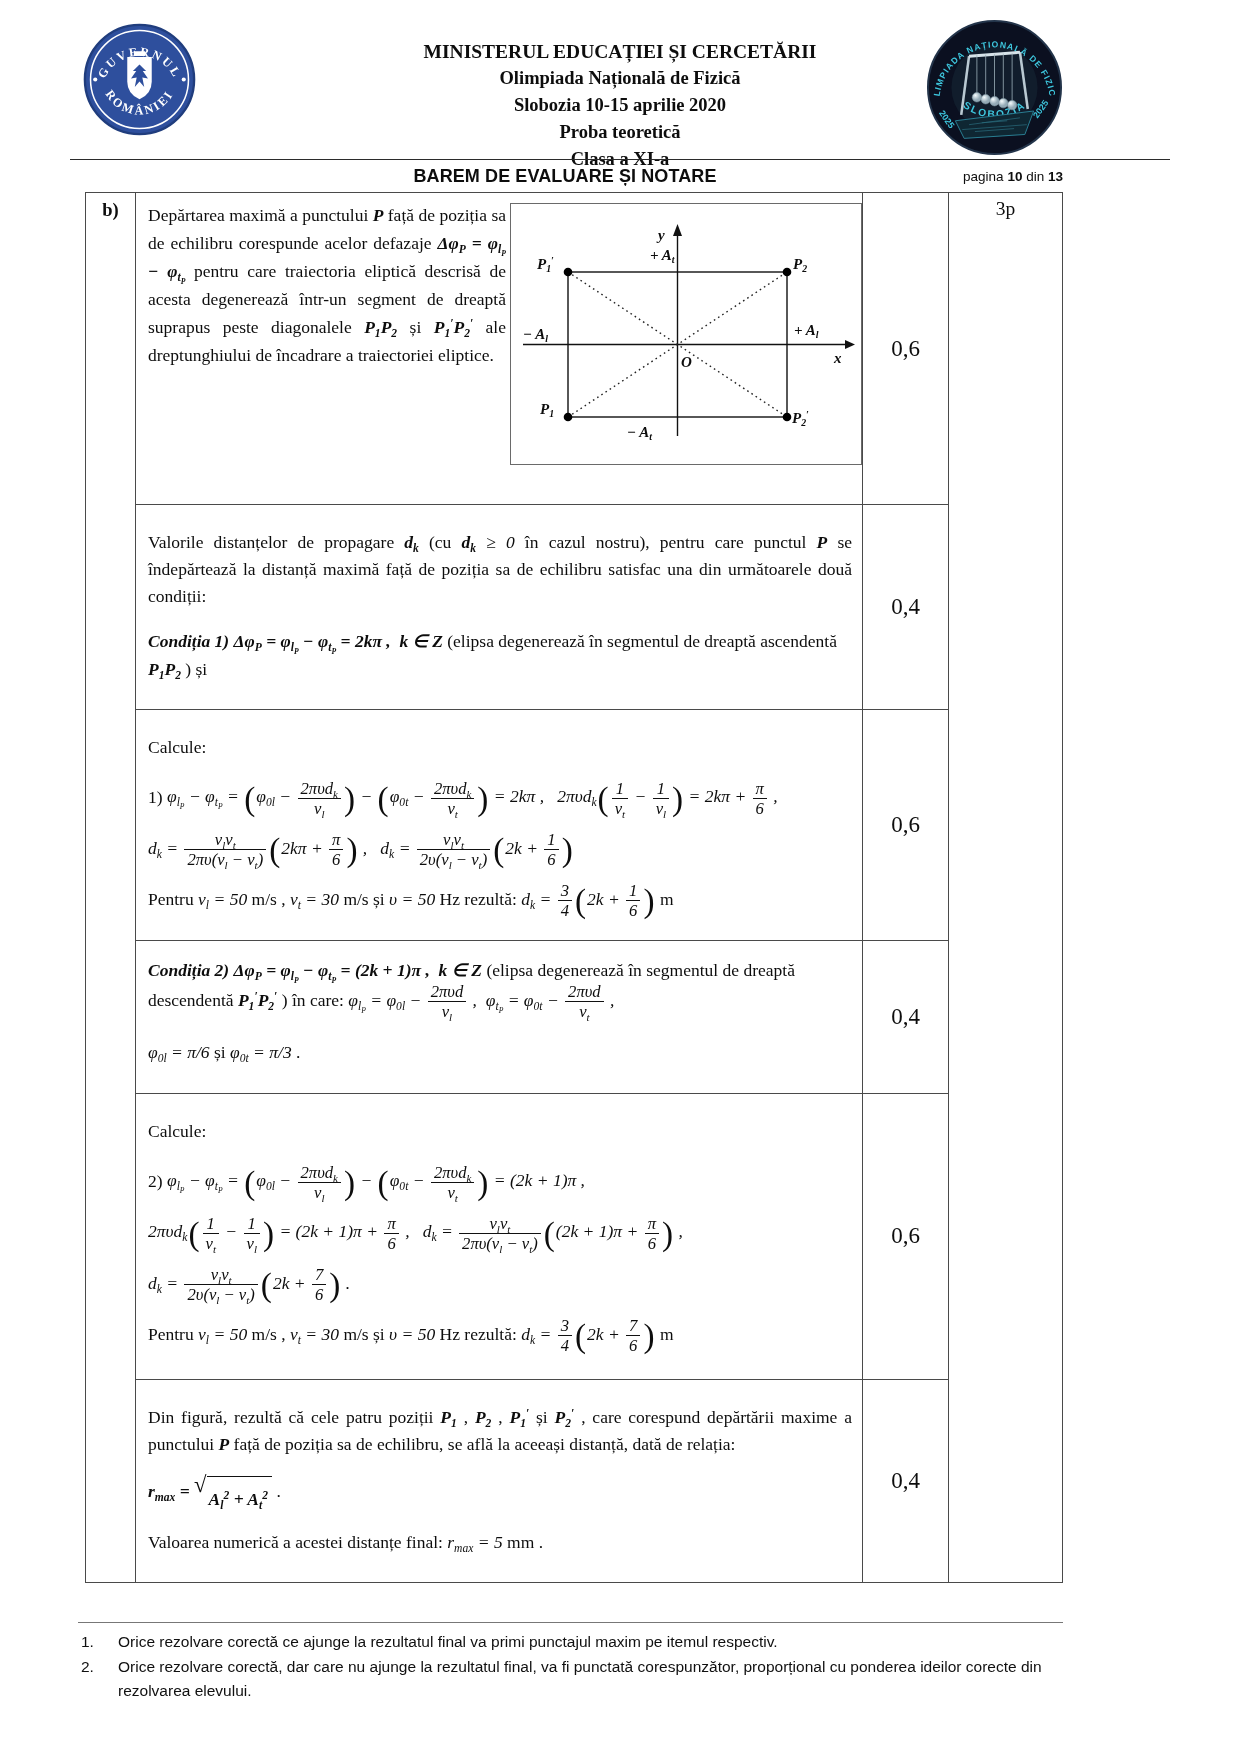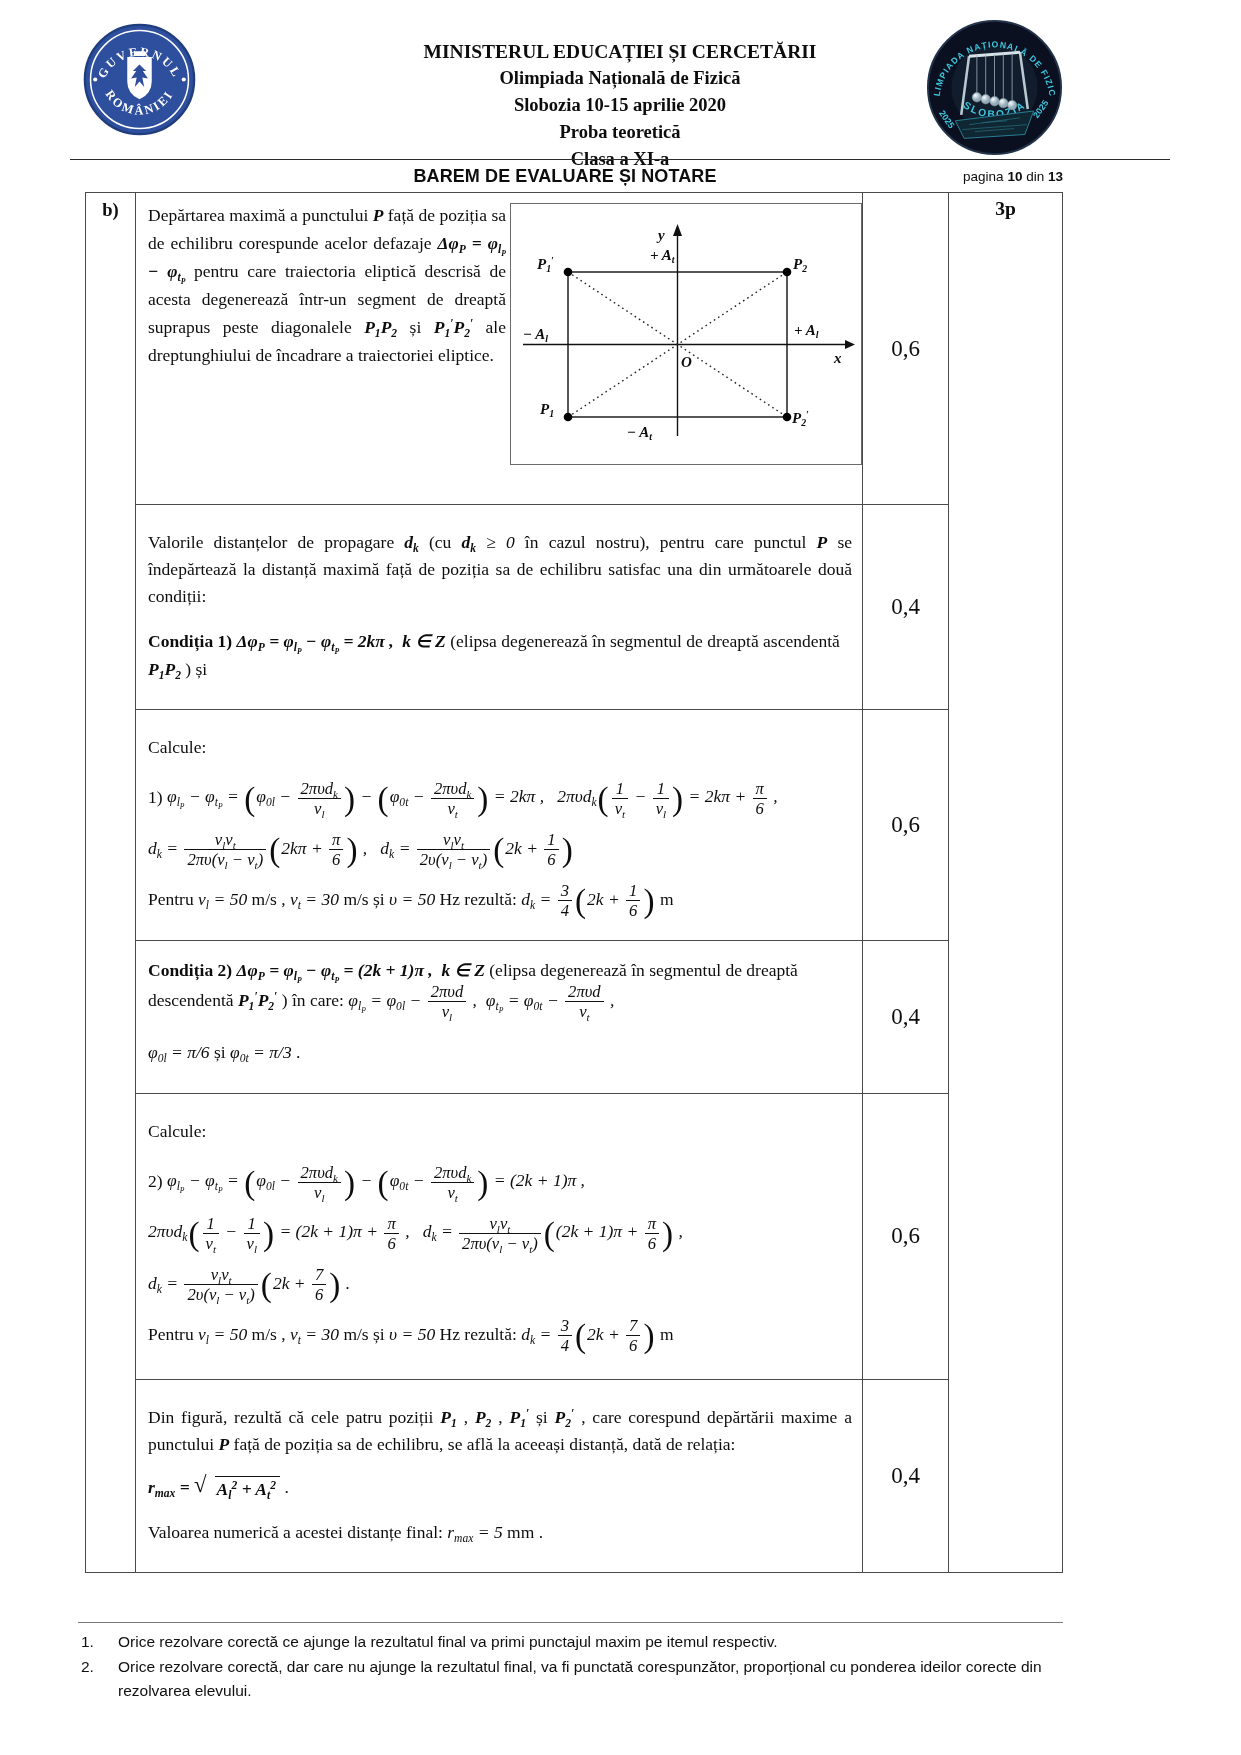--- a/index.html
+++ b/index.html
@@ -18,51 +18,51 @@
   .doc-title{position:absolute;left:0;right:110px;text-align:center;
              font-family:"Liberation Sans",sans-serif;font-weight:700;font-size:18px;letter-spacing:.1px;}
   .page-label{position:absolute;right:107px;top:3px;font-family:"Liberation Sans",sans-serif;font-size:13.5px;}
   .page-label b{font-weight:700;}
 
   
   .rubric{position:absolute;top:192px;left:85px;width:978px;display:grid;
           grid-template-columns:50px 727px 86px auto;border:1.4px solid #4a4a4a;box-sizing:border-box;}
   .cell-b{grid-column:1;grid-row:1/7;border-right:1.2px solid #4a4a4a;text-align:center;
           padding-top:7px;font-weight:bold;font-size:18.5px;}
-  .cell-total{grid-column:4;grid-row:1/7;text-align:center;padding-top:5px;font-weight:bold;font-size:19.5px;}
+  .cell-total{grid-column:4;grid-row:1/7;text-align:center;padding-top:5px;font-weight:normal;font-size:19.5px;}
   .c{grid-column:2;border-right:1.2px solid #4a4a4a;border-bottom:1.2px solid #4a4a4a;
      padding:6px 10px 8px 12px;font-size:17.5px;box-sizing:border-box;}
   .s{grid-column:3;border-right:1.2px solid #4a4a4a;border-bottom:1.2px solid #4a4a4a;
      display:flex;align-items:center;justify-content:center;font-size:23px;box-sizing:border-box;}
   .c.last,.s.last{border-bottom:none;}
   .c.r1{min-height:312px;display:flex;gap:4px;padding-top:8px;}
   .c.r2{min-height:150px;}
   .c.r3{min-height:228px;}
   .c.r4{min-height:118px;}
   .c.r5{min-height:286px;}
   .c.r6{min-height:172px;}
   .r1text{width:358px;flex:none;text-align:justify;line-height:1.6;}
   .jt{text-align:justify;}
   .fline{margin:18px 0;line-height:1.55;}
   .fml{margin:12px 0;line-height:1.3;}
 
   
   .math{font-style:italic;font-family:"Liberation Serif",serif;}
   .math.mb{font-weight:bold;}
   .rt.b{font-weight:bold;}
-  .rt.i{}
+  .rt.i{font-style:italic;}
   .math sub{font-size:66%;vertical-align:-0.35em;line-height:0;}
   .math sup{font-size:66%;vertical-align:0.5em;line-height:0;}
   .frac{display:inline-block;vertical-align:middle;text-align:center;font-size:.95em;line-height:1.15;margin:0 2px;}
   .fnum{display:block;padding:0 3px;}
   .fden{display:block;border-top:1.3px solid #111;padding:0 3px;}
   .bp{font-size:1.9em;font-style:normal;font-weight:normal;line-height:0;vertical-align:-0.22em;padding:0 1px;}
   .sqrt{display:inline-flex;align-items:stretch;vertical-align:middle;}
   .rad{font-style:normal;font-size:1.3em;line-height:1;transform:translateY(-2px);}
-  .sqb{border-top:1.3px solid #111;padding:1px 4px 0 2px;margin-left:8px;}
+  .sqb{border-top:1.3px solid #111;padding:11px 4px 0 2px;}
 
   
   .figwrap{width:352px;height:262px;flex:none;border:1.2px solid #6a6a6a;position:relative;margin-top:2px;box-sizing:border-box;}
   .figwrap svg{position:absolute;left:0;top:0;}
   .flab{position:absolute;font-size:15px;line-height:1;white-space:nowrap;}
 
   
   .footer{position:absolute;top:1622px;left:78px;width:985px;border-top:1.2px solid #777;
           padding-top:7px;font-family:"Liberation Sans",sans-serif;font-size:15.5px;color:#101010;}
   .note{display:flex;line-height:1.5;margin-bottom:2px;}

